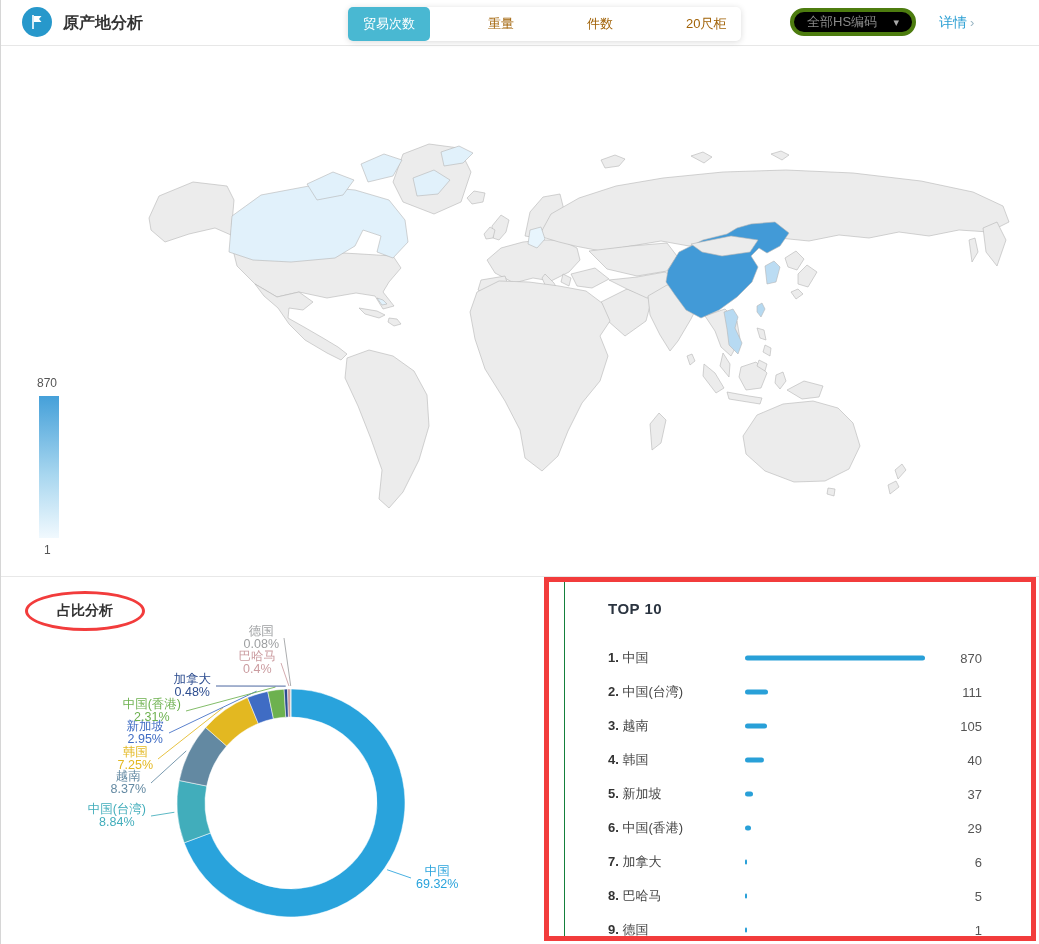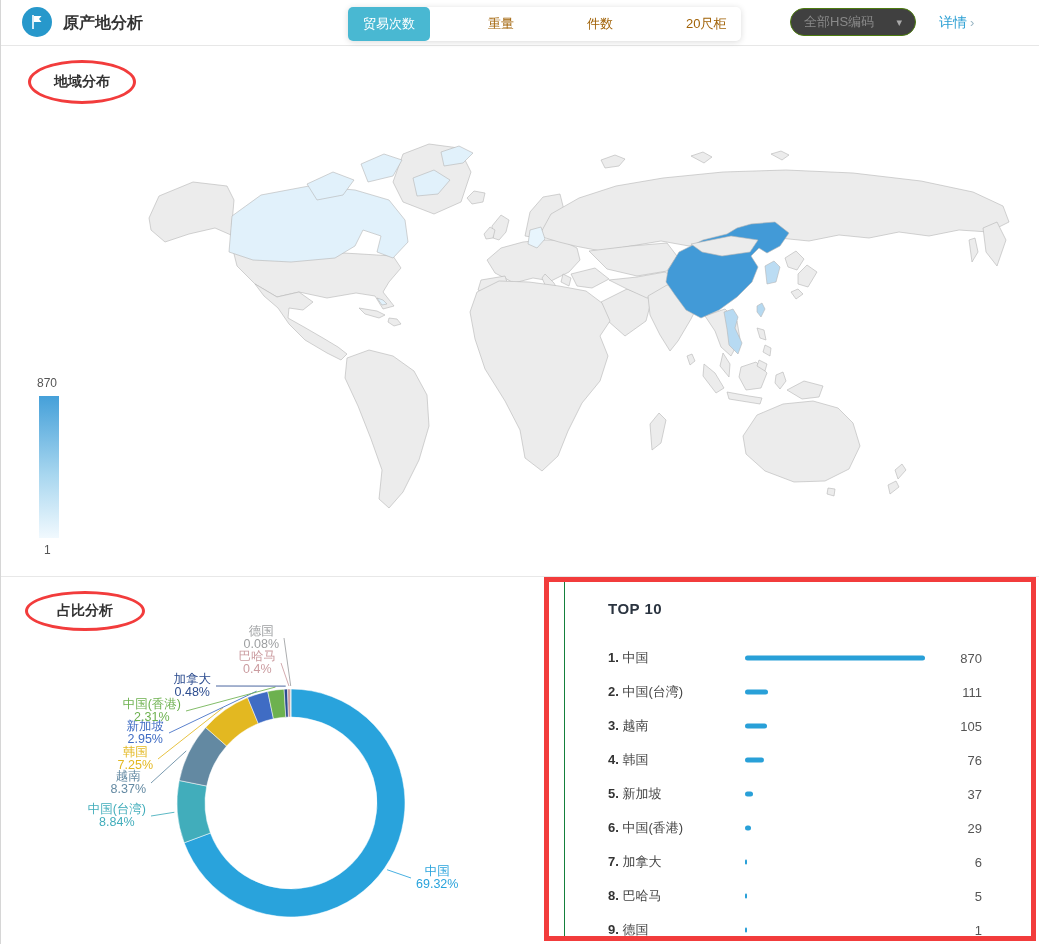--- a/index.html
+++ b/index.html
@@ -8,23 +8,23 @@
   
   .header{position:absolute;left:0;top:0;width:100%;height:45px;background:#fff;border-bottom:1px solid #e7e7e7;}
   .logo{position:absolute;left:21px;top:7px;width:30px;height:30px;border-radius:50%;background:#2798cb;
         display:flex;align-items:center;justify-content:center;}
   .page-title{position:absolute;left:62px;top:13px;font-size:16px;font-weight:bold;color:#333;margin:0;text-align:right;}
   .tabs{position:absolute;left:347px;top:7px;display:flex;background:#fff;border-radius:5px;
         box-shadow:0 1px 6px rgba(0,0,0,.15);padding:0;gap:43px;}
   .tab{border:none;background:transparent;font-size:13px;color:#a16207;padding:8px 15px;border-radius:5px;cursor:pointer;
        font-family:inherit;}
   .tab.active{background:#49b8d2;color:#fff;}
-  .hs-select{position:absolute;left:789px;top:8px;width:126px;height:28px;border:1px solid #4d7c0f;border-radius:15px;
+  .hs-select{position:absolute;left:789px;top:8px;width:126px;height:28px;border:4px solid #4d7c0f;border-radius:15px;
              display:flex;align-items:center;justify-content:space-between;padding:0 13px;box-sizing:border-box;
-             font-size:13px;color:#8a8a8a;background:#404040;cursor:pointer;}
+             font-size:13px;color:#8a8a8a;background:#000000;cursor:pointer;}
   .hs-caret{font-size:11px;color:#aaa;}
   .detail-link{position:absolute;left:938px;top:14px;font-size:14px;color:#2b9fd3;text-decoration:none;cursor:pointer;}
   .detail-arrow{color:#9ab6c4;margin-left:3px;font-size:13px;}
   
   .ellipse{position:absolute;border:3px solid #f23c3c;border-radius:50%;display:flex;align-items:center;
            justify-content:center;box-sizing:border-box;z-index:30;background:transparent;}
   .ellipse span{font-size:14px;font-weight:bold;color:#333;}
   .ellipse.region{left:27px;top:60px;width:108px;height:44px;}
   .ellipse.share{left:24px;top:591px;width:120px;height:40px;}
   .annotation{position:absolute;left:152px;top:71px;font-size:27px;font-weight:600;color:#f53333;
@@ -76,23 +76,20 @@
         <button class="tab">件数</button>
         <button class="tab">20尺柜</button>
       </div>
     <div class="hs-select">
       <span>全部HS编码</span>
       <span class="hs-caret">▾</span>
     </div>
     <a class="detail-link"><span>详情</span><span class="detail-arrow">›</span></a>
   </div>
 
-  <div class="ellipse region">
-    <span>地域分布</span>
-  </div>
 
   <div class="legend">
     <div class="legend-max">870</div>
     <div class="legend-bar"></div>
     <div class="legend-min">1</div>
   </div>
 
   <div class="map-wrap">
     <svg id="worldmap" viewBox="0 0 905 392">
 
@@ -230,21 +227,21 @@
           <div class="t10-val">111</div>
         </div>
         <div class="t10-row" style="top: 68px;">
           <div class="t10-name"><span class="t10-rank">3. </span>越南</div>
           <div class="t10-bar" style="width: 21.7241px; background: rgb(41, 160, 216);"></div>
           <div class="t10-val">105</div>
         </div>
         <div class="t10-row" style="top: 102px;">
           <div class="t10-name"><span class="t10-rank">4. </span>韩国</div>
           <div class="t10-bar" style="width: 18.8276px; background: rgb(41, 160, 216);"></div>
-          <div class="t10-val">76</div>
+          <div class="t10-val">40</div>
         </div>
         <div class="t10-row" style="top: 136px;">
           <div class="t10-name"><span class="t10-rank">5. </span>新加坡</div>
           <div class="t10-bar" style="width: 7.65517px; background: rgb(41, 160, 216);"></div>
           <div class="t10-val">37</div>
         </div>
         <div class="t10-row" style="top: 170px;">
           <div class="t10-name"><span class="t10-rank">6. </span>中国(香港)</div>
           <div class="t10-bar" style="width: 6px; background: rgb(41, 160, 216);"></div>
           <div class="t10-val">29</div>

